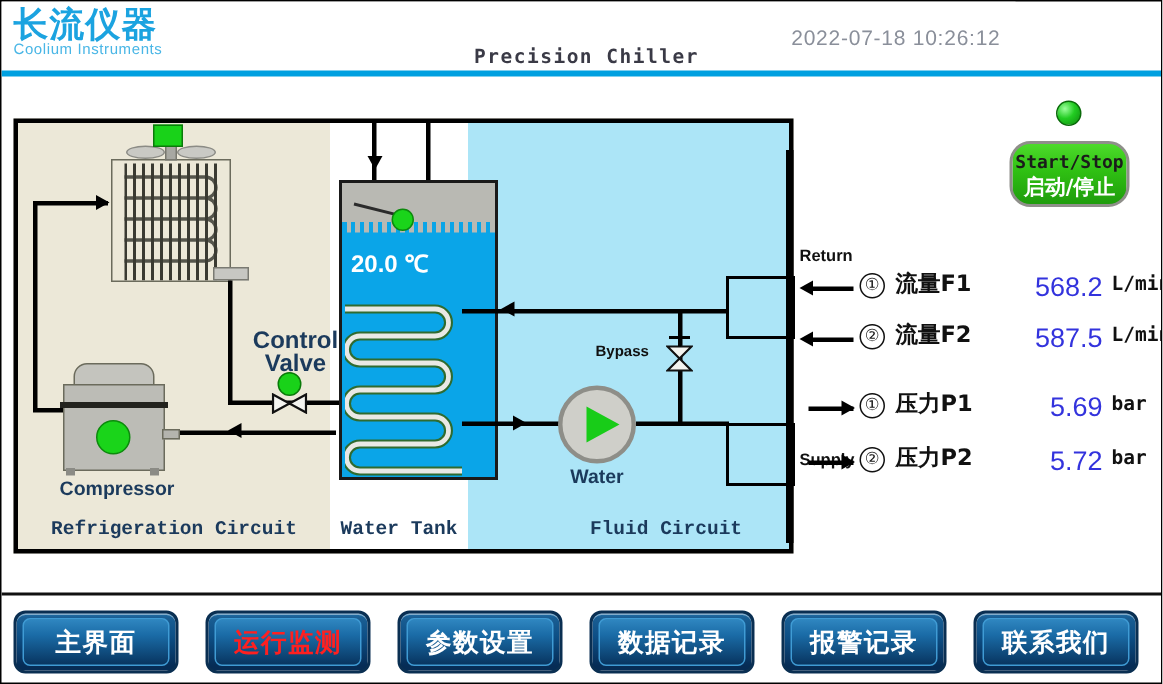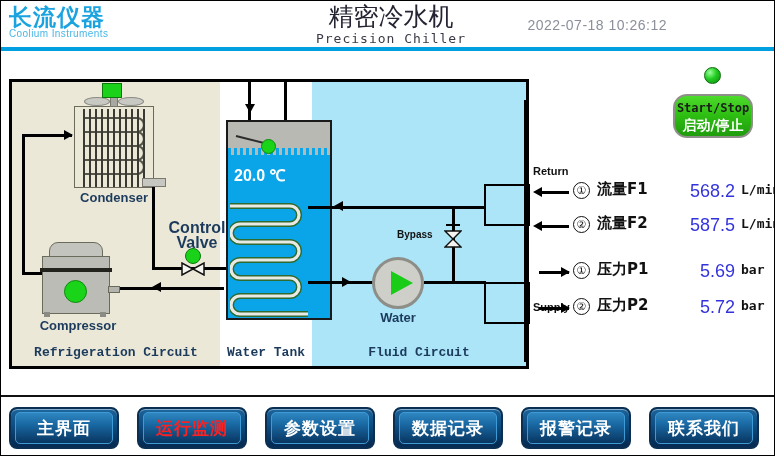--- a/index.html
+++ b/index.html
@@ -11,37 +11,37 @@
   #header{position:absolute;left:0;top:0;width:676px;height:46px;background:#ffffff;}
   #logo{position:absolute;left:8px;top:4px;width:140px;height:40px;}
   #logo .cn{font-family:"DejaVu Sans",sans-serif;font-size:23px;font-weight:bold;
             color:#1ba3e0;letter-spacing:1px;line-height:24px;}
   #logo .en{font-family:"Liberation Sans",sans-serif;font-size:10px;color:#49b6e6;
             letter-spacing:.4px;line-height:12px;margin-top:-1px;}
   #title-cn{position:absolute;left:250px;top:2px;width:280px;text-align:center;
             font-family:"DejaVu Sans",sans-serif;font-size:25px;color:#242433;line-height:28px;}
   #title-en{position:absolute;left:250px;top:30px;width:280px;text-align:center;
             font-family:"DejaVu Sans Mono","Liberation Mono",monospace;font-size:13px;
-            color:#3a3a46;letter-spacing:1px;}
+            color:#3a3a46;letter-spacing:1px;font-weight:bold;}
   #datetime{position:absolute;right:10px;top:16px;font-family:"Liberation Sans",sans-serif;
             font-size:14px;color:#8a8f9a;letter-spacing:.5px;}
   #accentbar{position:absolute;left:0;top:46px;width:775px;height:4px;background:#00a0e0;}
 
   
   #mimic{position:absolute;left:8px;top:78px;width:520px;height:290px;
          border:3px solid #000;box-sizing:border-box;background:#ece8d8;}
   #zone-refrig{position:absolute;left:0;top:0;width:208px;height:100%;background:#ece8d8;}
   #zone-tank{position:absolute;left:208px;top:0;width:92px;height:100%;background:#ffffff;}
   #zone-fluid{position:absolute;left:300px;top:0;width:214px;height:100%;background:#ace5f7;}
 
   .zonelabel{position:absolute;bottom:6px;font-family:Liberation Mono, monospace;
              font-size:13px;font-weight:bold;color:#1b3a5c;text-align:center;}
   #lbl-refrig{left:0;width:208px;}
   #lbl-tank{left:208px;width:92px;}
-  #lbl-fluid{left:300px;width:214px;}
+  #lbl-fluid{left:300px;width:214px;padding-left:25px;}
 
   
   .pipe{position:absolute;background:#000;}
   .arrow{position:absolute;width:0;height:0;}
   .arr-left{border-top:5px solid transparent;border-bottom:5px solid transparent;border-right:9px solid #000;}
   .arr-right{border-top:5px solid transparent;border-bottom:5px solid transparent;border-left:9px solid #000;}
   .arr-down{border-left:5px solid transparent;border-right:5px solid transparent;border-top:9px solid #000;}
 
   
   #condenser{position:absolute;left:62px;top:24px;width:80px;height:82px;
@@ -166,21 +166,20 @@
 </head>
 <body>
 
 <div id="app">
 
   <div id="header">
     <div id="logo">
       <div class="cn">长流仪器</div>
       <div class="en">Coolium Instruments</div>
     </div>
-    <div id="title-cn">精密冷水机</div>
     <div id="title-en">Precision Chiller</div>
     <div id="datetime">2022-07-18  10:26:12</div>
   </div>
   <div id="accentbar"></div>
 
   <div id="mimic">
     <div id="zone-refrig"></div>
     <div id="zone-tank"></div>
     <div id="zone-fluid"></div>
 
@@ -195,21 +194,20 @@
       </svg>
       <div id="cond-fins"></div>
     </div>
     <div id="fan">
       <div class="blade" style="left:0;"></div>
       <div class="blade" style="left:34px;"></div>
       <div style="position:absolute;left:26px;top:0;width:8px;height:11px;background:#a8a8a2;border:1px solid #78786f;box-sizing:border-box;"></div>
     </div>
     <div id="cond-status"></div>
     <div id="cond-port"></div>
-    <div id="lbl-condenser">Condenser</div>
 
     <div id="compressor">
       <div id="comp-top"></div>
       <div id="comp-body"></div>
       <div id="comp-band"></div>
       <div id="comp-led"></div>
       <div id="comp-foot-l"></div>
       <div id="comp-foot-r"></div>
       <div id="comp-port"></div>
     </div>

